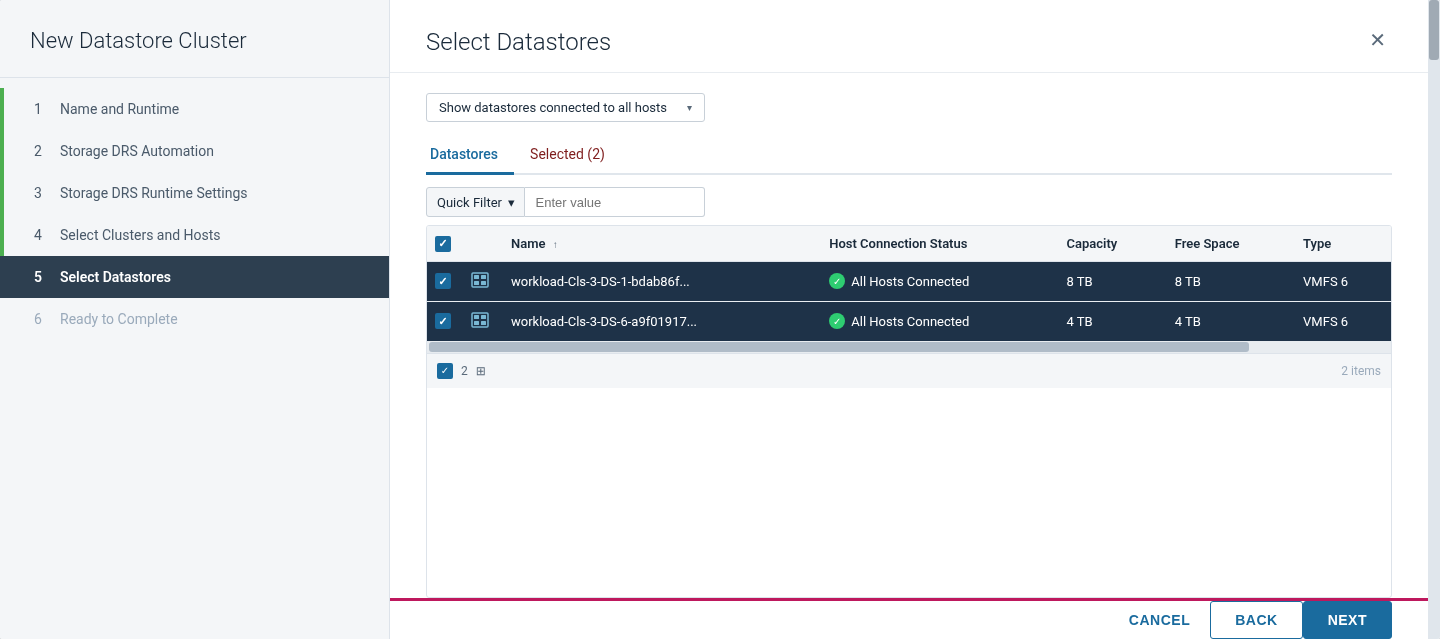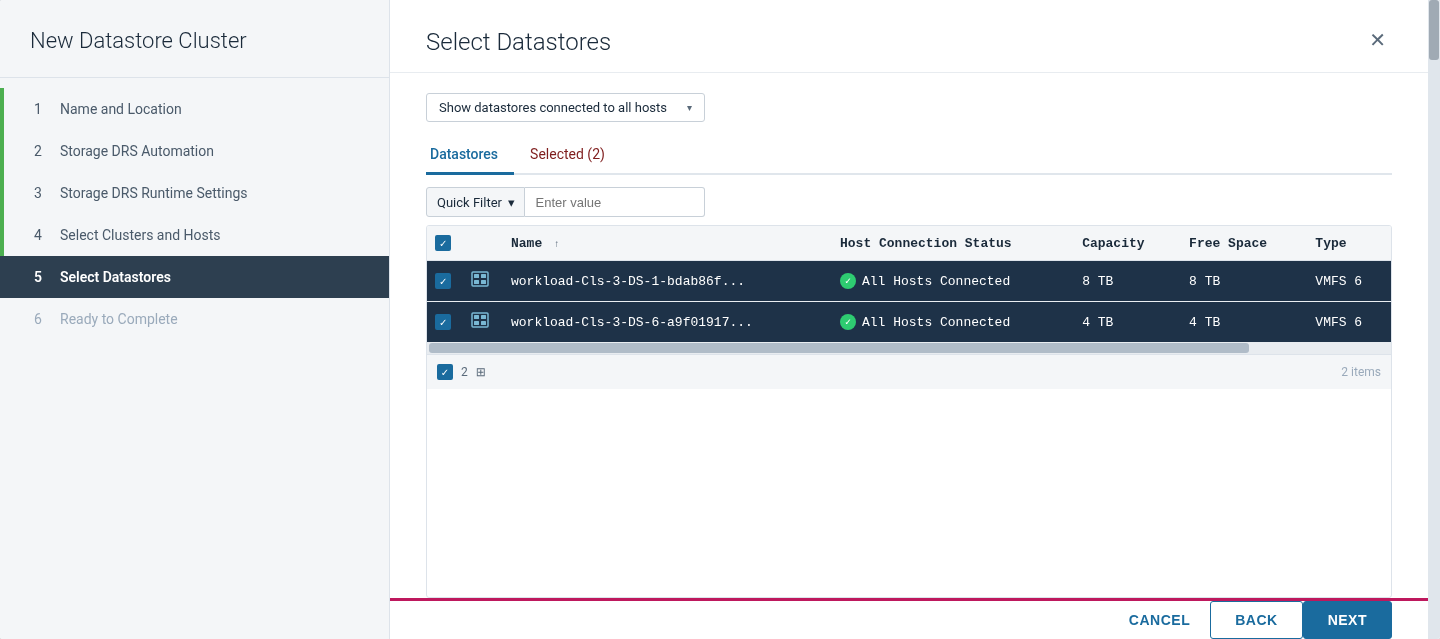--- a/index.html
+++ b/index.html
@@ -186,21 +186,20 @@
       flex: 1;
       overflow-y: auto;
       border: 1px solid #dde3ea;
       border-radius: 3px;
       margin-bottom: 0;
     }
     table {
       width: 100%;
       border-collapse: collapse;
       font-size: 13px;
-      font-family: Liberation Mono, monospace;
     }
     thead tr {
       background: #f4f6f8;
       border-bottom: 1px solid #dde3ea;
     }
     th {
       padding: 9px 12px;
       text-align: left;
       font-weight: 600;
       color: #1a2a3a;
@@ -405,21 +404,21 @@
 
 <div class="dialog">
   <div class="dialog-body">
 
     <aside class="sidebar">
       <div class="sidebar-title">New Datastore Cluster</div>
       <nav class="sidebar-steps">
 
       <div class="sidebar-step completed">
             <span class="step-num">1</span>
-            <span>Name and Location</span>
+            <span>Name and Runtime</span>
           </div>
           <div class="sidebar-step completed">
             <span class="step-num">2</span>
             <span>Storage DRS Automation</span>
           </div>
           <div class="sidebar-step completed">
             <span class="step-num">3</span>
             <span>Storage DRS Runtime Settings</span>
           </div>
           <div class="sidebar-step completed">

